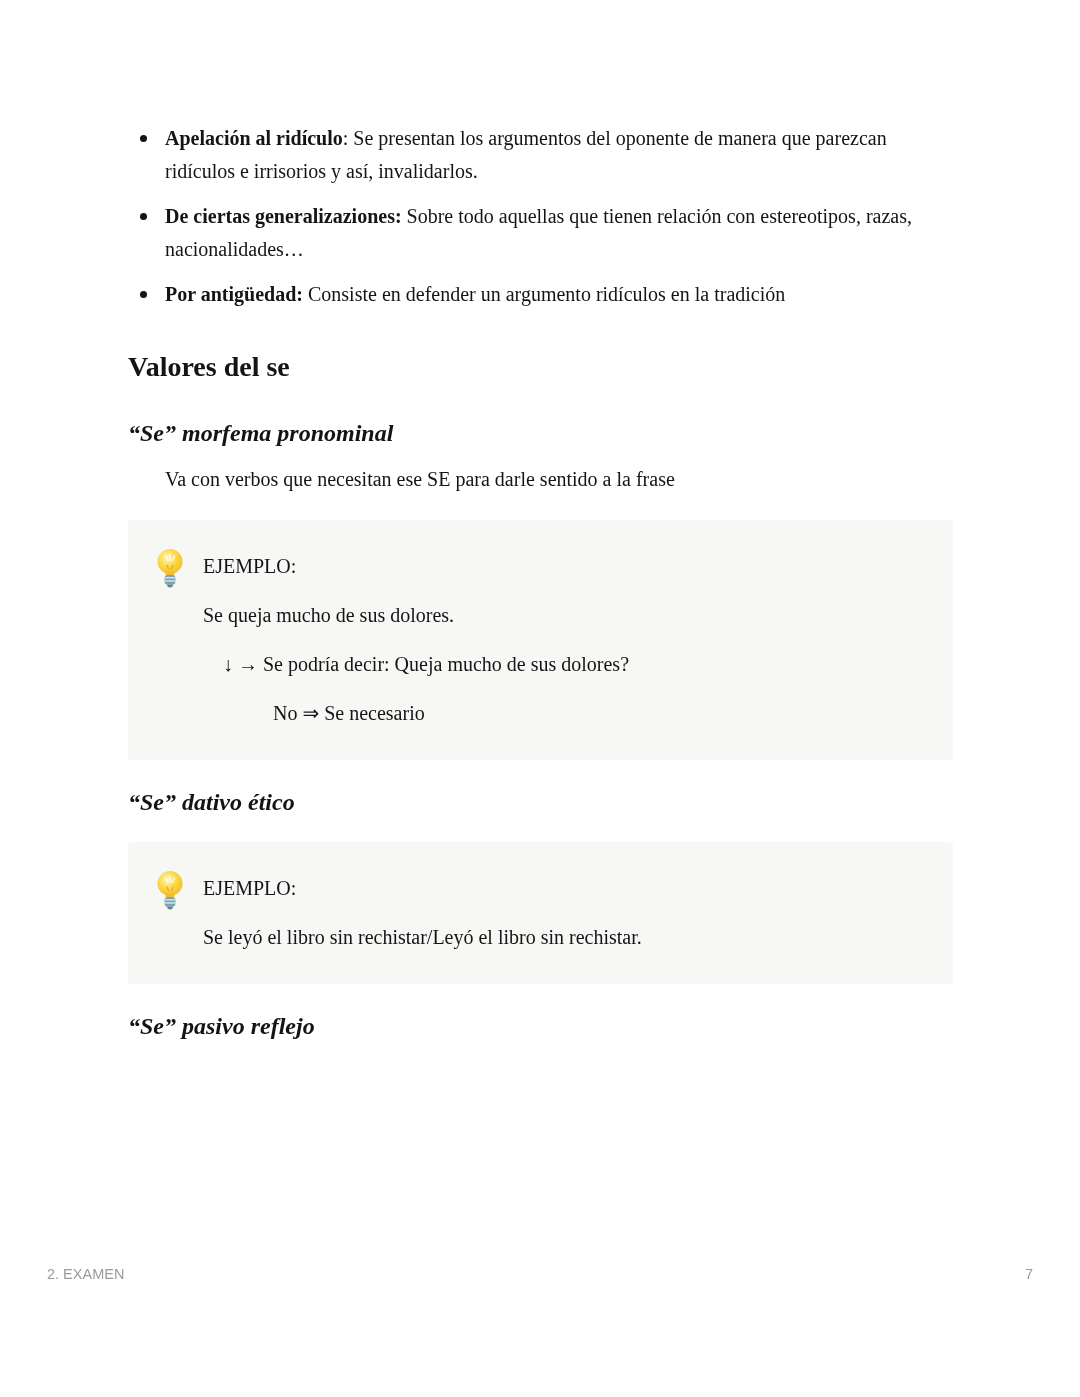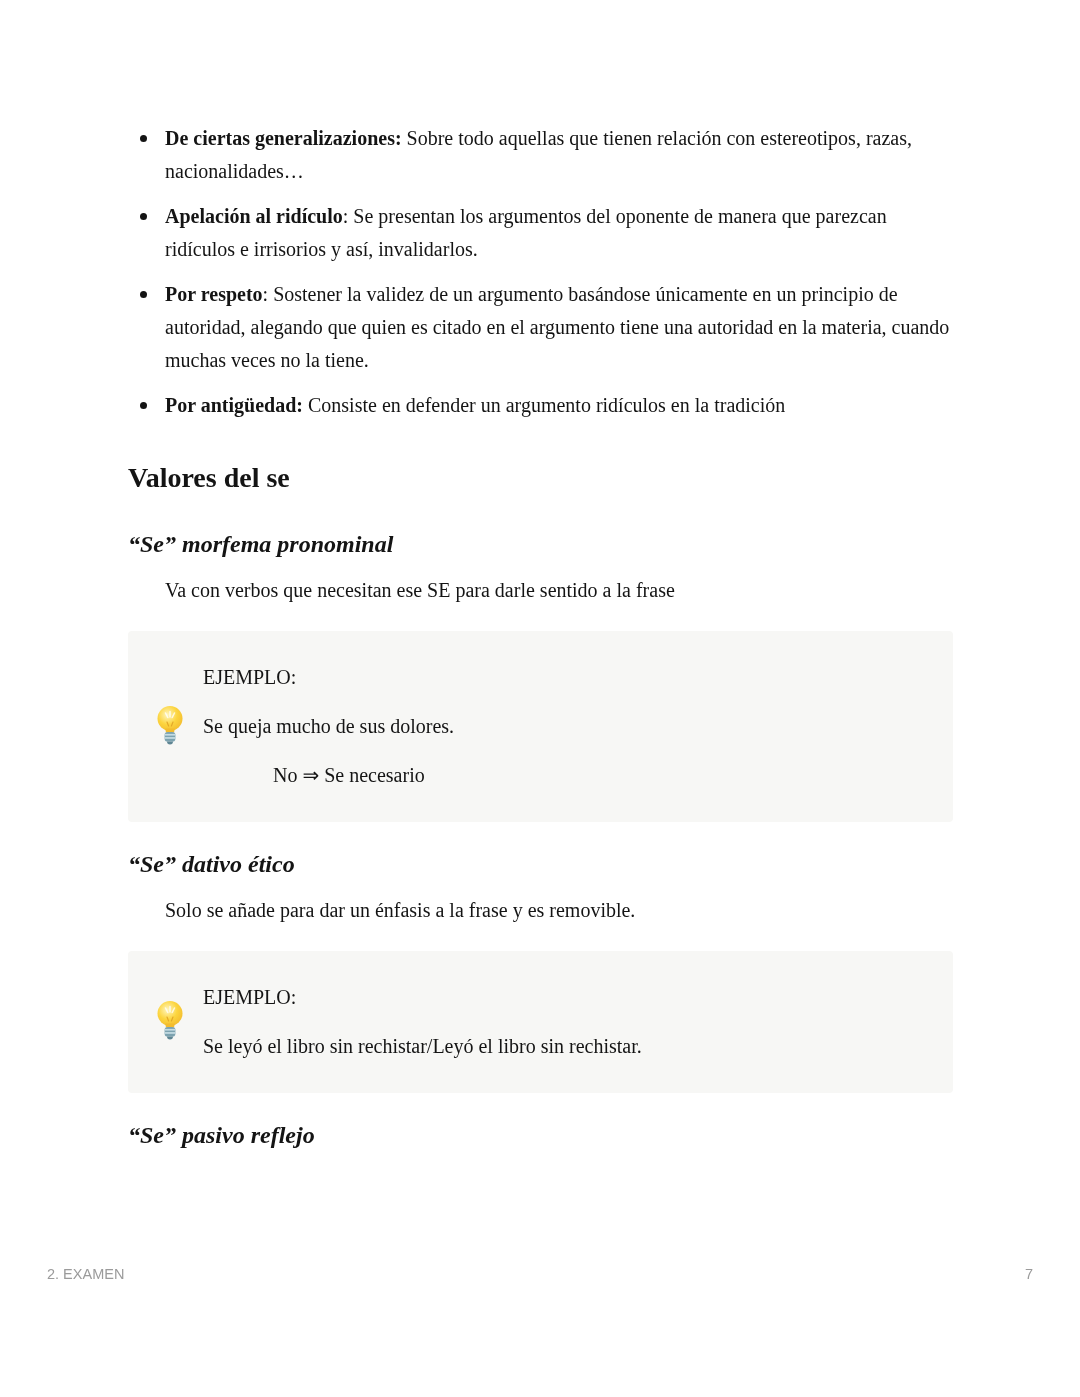--- a/index.html
+++ b/index.html
@@ -31,21 +31,21 @@
 
   h1 { font-size:28px; line-height:48px; font-weight:700; margin:32px 0 0 0; }
   h2 { font-size:29px; line-height:38px; font-weight:700; margin:33px 0 0 0; }
   h3 { font-size:24px; line-height:31px; font-weight:700; margin:27px 0 0 0;font-style:italic; }
   p.sub {
     font-size:20px; line-height:33px;
     margin:14px 0 0 37px;
   }
 
   .callout {
-    display:flex; align-items:center;
+    display:flex; align-items:flex-start;
     margin-top:24px;
     background:var(--callout-bg, #f7f7f5);
     border-radius:4px;
     padding:30px 30px 30px 27px;
   }
   .callout-icon { flex:0 0 auto; margin:-2px 18px 0 0; }
   .callout-icon svg { display:block; }
   .callout-body { flex:1 1 auto; min-width:0; }
   .callout-title { font-size:20px; line-height:33px; margin:0 0 10px 0; }
   .callout-line  { font-size:20px; line-height:33px; margin:16px 0 10px 0; }
@@ -62,27 +62,24 @@
   }
 </style>
 </head>
 <body>
 
 <div class="page">
   <div class="content">
 
     <ul class="arg-list">
       <li>
-        <span class="li-bold">De ciertas generalizaziones:</span><span> Sobre todo aquellas que tienen relación con estereotipos, razas, nacionalidades…</span>
-      </li>
-      <li>
         <span class="li-bold">Apelación al ridículo</span><span>: Se presentan los argumentos del oponente de manera que parezcan ridículos e irrisorios y así, invalidarlos.</span>
       </li>
       <li>
-        <span class="li-bold">Por respeto</span><span>: Sostener la validez de un argumento basándose únicamente en un principio de autoridad, alegando que quien es citado en el argumento tiene una autoridad en la materia, cuando muchas veces no la tiene.</span>
+        <span class="li-bold">De ciertas generalizaziones:</span><span> Sobre todo aquellas que tienen relación con estereotipos, razas, nacionalidades…</span>
       </li>
       <li>
         <span class="li-bold">Por antigüedad:</span><span> Consiste en defender un argumento ridículos en la tradición</span>
       </li>
     </ul>
 
     <h1>Valores del se</h1>
 
 
     <h3>“Se” morfema pronominal</h3>
@@ -104,26 +101,26 @@
           <path d="M10.2 23.5 h9.6 l-0.8 4 h-8 z" fill="#f3bc2e"></path>
           <rect x="9.6" y="27" width="10.8" height="9.6" rx="3.2" fill="#7da3b0"></rect>
           <rect x="9.6" y="28.9" width="10.8" height="1.7" fill="#c6dde4"></rect>
           <rect x="9.6" y="32.1" width="10.8" height="1.7" fill="#c6dde4"></rect>
           <path d="M12 36.6 h6 a3 3 0 0 1 -6 0 z" fill="#5f8694"></path>
         </svg>
       </span>
       <div class="callout-body">
         <div class="callout-title">EJEMPLO:</div>
         <div class="callout-line">Se queja mucho de sus dolores.</div>
+        <div class="callout-line indent-1">↓ →  Se podría decir: Queja mucho de sus dolores?</div>
         <div class="callout-line indent-2">No ⇒ Se necesario</div>
       </div>
     </div>
 
     <h3>“Se” dativo ético</h3>
-    <p class="sub">Solo se añade para dar un énfasis a la frase y es removible.</p>
 
     <div class="callout">
       <span class="callout-icon">
         <svg width="30" height="42" viewBox="0 0 30 42" xmlns="http://www.w3.org/2000/svg" aria-hidden="true">
           <circle cx="15" cy="13.5" r="12.5" fill="url(#bulbGrad)"></circle>
           <path d="M15 6.5 L15 12 M10.5 8 L12.8 12.5 M19.5 8 L17.2 12.5" stroke="#ffffff" stroke-opacity="0.75" stroke-width="1.6" stroke-linecap="round" fill="none"></path>
           <path d="M12 17 L13.6 21 M18 17 L16.4 21" stroke="#e3a82a" stroke-width="1.2" stroke-linecap="round" fill="none"></path>
           <path d="M10.2 23.5 h9.6 l-0.8 4 h-8 z" fill="#f3bc2e"></path>
           <rect x="9.6" y="27" width="10.8" height="9.6" rx="3.2" fill="#7da3b0"></rect>
           <rect x="9.6" y="28.9" width="10.8" height="1.7" fill="#c6dde4"></rect>

